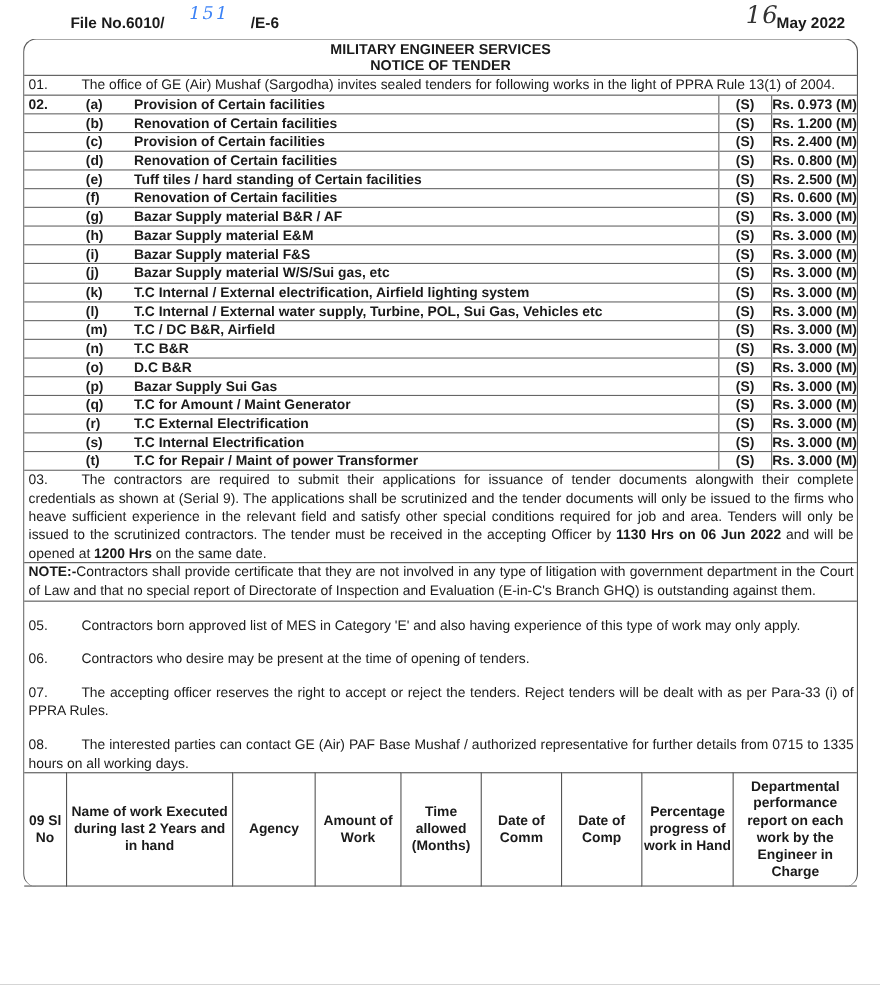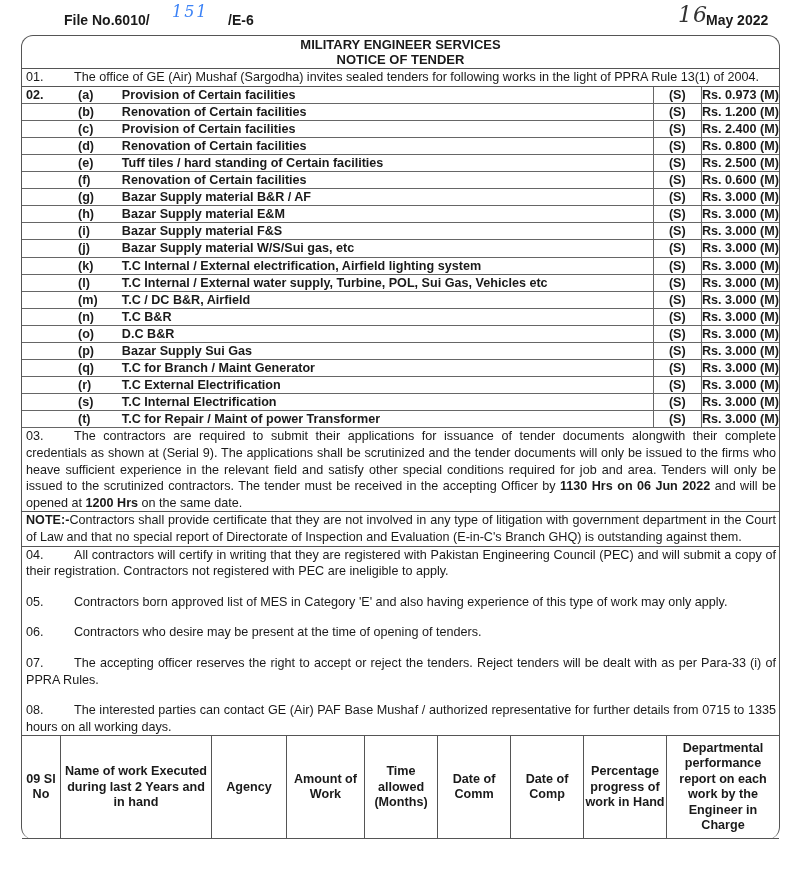--- a/index.html
+++ b/index.html
@@ -179,21 +179,21 @@
         <tr>
           <td class="c-num"></td>
           <td class="c-letter">(p)</td>
           <td class="c-desc"> Bazar Supply Sui Gas</td>
           <td class="c-s">(S)</td>
           <td class="c-amt">Rs. 3.000 (M)</td>
         </tr>
         <tr>
           <td class="c-num"></td>
           <td class="c-letter">(q)</td>
-          <td class="c-desc"> T.C for Branch / Maint Generator</td>
+          <td class="c-desc"> T.C for Amount / Maint Generator</td>
           <td class="c-s">(S)</td>
           <td class="c-amt">Rs. 3.000 (M)</td>
         </tr>
         <tr>
           <td class="c-num"></td>
           <td class="c-letter">(r)</td>
           <td class="c-desc"> T.C External Electrification</td>
           <td class="c-s">(S)</td>
           <td class="c-amt">Rs. 3.000 (M)</td>
         </tr>
@@ -215,23 +215,20 @@
   </table>
 
   <div class="para sep">
     <span class="num">03.</span><span>The contractors are required to submit their applications for issuance of tender documents alongwith their complete credentials as shown at (Serial 9). The applications shall be scrutinized and the tender documents will only be issued to the firms who heave sufficient experience in the relevant field and satisfy other special conditions required for job and area. Tenders will only be issued to the scrutinized contractors. The tender must be received in the accepting Officer by </span><b>1130 Hrs on 06 Jun 2022</b><span> and will be opened at </span><b>1200 Hrs</b><span> on the same date.</span>
   </div>
 
   <div class="para sep">
     <b>NOTE:-</b><span>Contractors shall provide certificate that they are not involved in any type  of litigation with government department in the Court of Law and that no special report of Directorate of Inspection and Evaluation (E-in-C's Branch GHQ) is outstanding against them.</span>
   </div>
 
-  <div class="para">
-    <span class="num">04.</span><span>All contractors will certify in writing that they are registered with Pakistan Engineering Council (PEC) and will submit a copy of their registration. Contractors not registered with PEC are ineligible to apply.</span>
-  </div>
   <div class="gap"></div>
   <div class="para">
     <span class="num">05.</span><span>Contractors born approved list of MES in Category 'E' and also having experience of this type of work may only apply.</span>
   </div>
   <div class="gap"></div>
   <div class="para">
     <span class="num">06.</span><span>Contractors who desire may be present at the time of opening of tenders.</span>
   </div>
   <div class="gap"></div>
   <div class="para">

